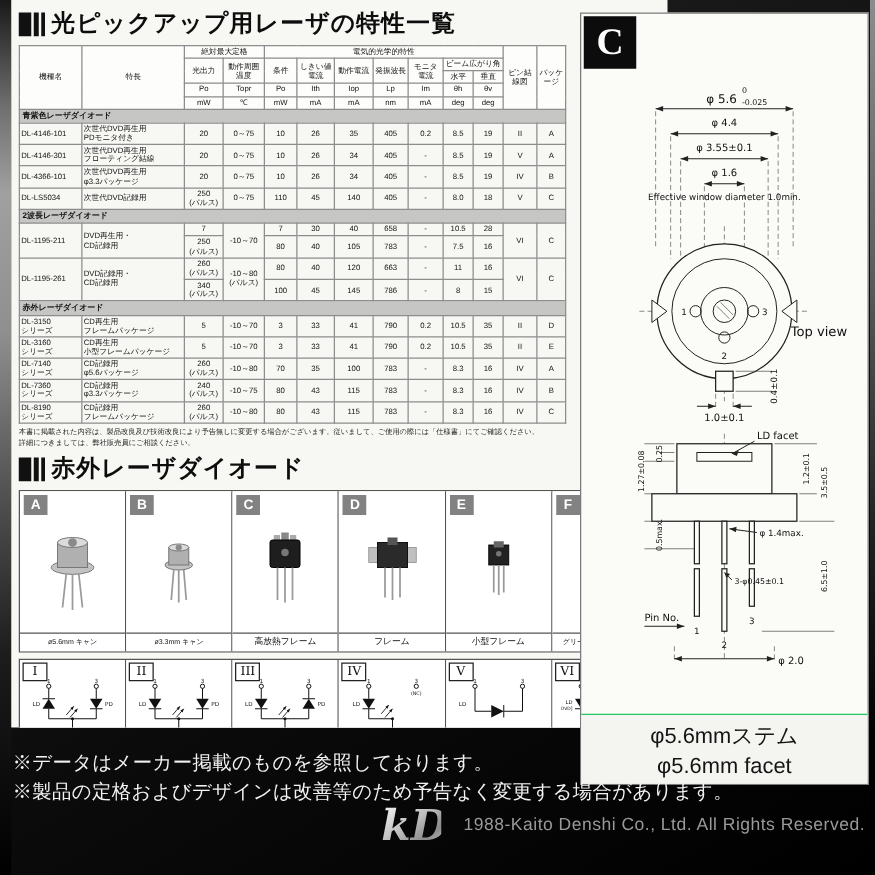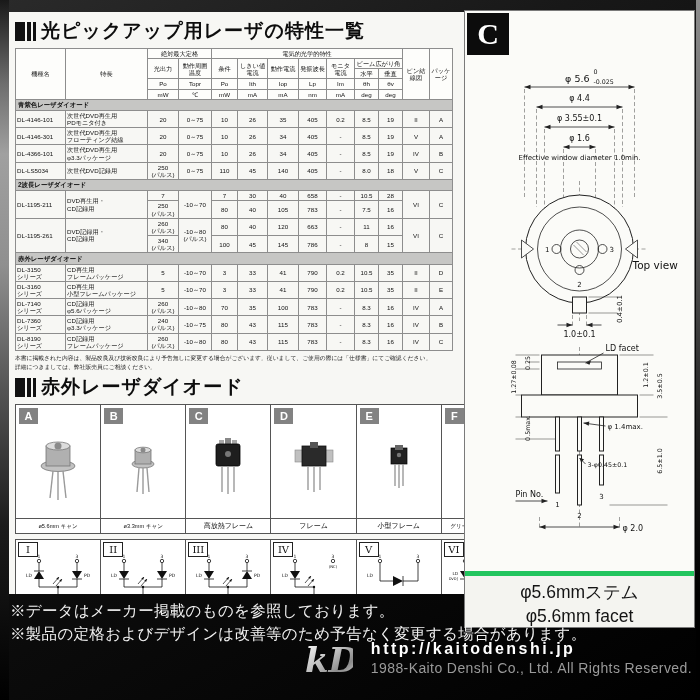--- a/index.html
+++ b/index.html
@@ -3,21 +3,21 @@
 <meta charset="utf-8">
 <style>
 *{margin:0;padding:0;box-sizing:border-box}
 html,body{width:700px;height:700px;background:#000;font-family:"Liberation Sans",sans-serif}
 .page{position:relative;width:700px;height:700px;overflow:hidden;
   background:linear-gradient(150deg,#2a2a2a 0%,#181818 30%,#0b0b0b 60%,#000 100%)}
 .edge-left{position:absolute;left:0;top:0;width:9px;height:100%;
   background:linear-gradient(180deg,#191919 0%,#6e6e6e 12%,#a0a0a0 22%,#8f8f8f 38%,#565656 55%,#1c1c1c 75%,#000 100%)}
 .edge-right{position:absolute;right:0;top:0;width:4px;height:100%;
   background:linear-gradient(180deg,#8c8c8c 0%,#5f5f5f 30%,#222 60%,#000 85%)}
-.panel-left{position:absolute;left:9px;top:12px;width:525px;height:582px;background:#f7f7f4;padding:4px 6px;overflow:hidden}
+.panel-left{position:absolute;left:9px;top:0;width:525px;height:582px;background:#f7f7f4;padding:4px 6px;overflow:hidden}
 .sec-title{display:flex;align-items:center;gap:5px;margin:2px 0 4px}
 .bars{display:flex;gap:2px;height:19px}
 .bars i{display:block;background:#111}
 .bars i:nth-child(1){width:10px}
 .bars i:nth-child(2),.bars i:nth-child(3){width:3.5px}
 .sec-title h1{font-size:19px;font-weight:bold;color:#0d0d0d;letter-spacing:1px;white-space:nowrap}
 table.spec{border-collapse:collapse;table-layout:fixed;width:437px}
 .spec th,.spec td{border:1px solid #8d8d8d;font-size:6.2px;font-weight:normal;text-align:center;padding:1px;line-height:1.15;color:#111;overflow:hidden}
 .spec thead th{background:#fdfdfb}
 .spec td.al{text-align:left}
@@ -37,21 +37,21 @@
 .pin-svg svg text{fill:#111;font-family:"DejaVu Sans",sans-serif}
 .panel-right{position:absolute;left:464px;top:10px;width:231px;height:618px;background:#fbfbf8;border:1px solid #7a7a7a}
 .c-label{position:absolute;top:2px;left:2px;width:42px;height:42px;background:#0c0c0c;color:#fff;font-family:"Liberation Serif",serif;font-size:30px;font-weight:bold;display:flex;align-items:center;justify-content:center}
 .draw{position:absolute;top:46px;left:4px}
 .draw .w{stroke:#222;stroke-width:0.8;fill:none}
 .draw .thin{stroke:#333;stroke-width:0.5;fill:none}
 .draw .dash{stroke:#444;stroke-width:0.5;stroke-dasharray:4 2.5;fill:none}
 .draw .part{fill:#fbfbf8;stroke:#222;stroke-width:1}
 .draw text{fill:#111;font-family:"DejaVu Sans",sans-serif}
 .t6{font-size:6.3px}.t7{font-size:7px}.t8{font-size:8px}.t9{font-size:9.5px}.t10{font-size:10.5px}
-.stem-caption{position:absolute;bottom:0;left:0;right:0;height:56px;border-top:5px solid #22c55e;text-align:center;padding-top:5px;font-size:17.5px;color:#141414;line-height:1.35;background:#f4f4f0}
+.stem-caption{position:absolute;bottom:0;left:0;right:0;height:56px;border-top:1px solid #22c55e;text-align:center;padding-top:5px;font-size:17.5px;color:#141414;line-height:1.35;background:#f4f4f0}
 .footer-notes{position:absolute;left:10px;top:599px;color:#f2f2f2;font-size:15.5px;line-height:1.5;letter-spacing:0.3px}
 .logo{position:absolute;right:8px;top:636px;display:flex;align-items:center;gap:18px}
 .logo-url{color:#fff;font-size:16px;font-weight:bold;letter-spacing:2.5px;white-space:nowrap}
 .logo-copy{color:#9a9a9a;font-size:14px;letter-spacing:0.4px;white-space:nowrap;margin-top:2px}
 </style>
 </head>
 <body>
 
 <div class="page">
   <div class="edge-left"></div>
@@ -733,17 +733,16 @@
         <linearGradient id="lg" x1="0" y1="0" x2="1" y2="1">
           <stop offset="0" stop-color="#fdfdfd"></stop>
             <stop offset="0.45" stop-color="#bdbdbd"></stop>
           <stop offset="0.7" stop-color="#8a8a8a"></stop>
             <stop offset="1" stop-color="#e8e8e8"></stop>
         </linearGradient>
       </defs>
       <text x="0" y="36" font-family="DejaVu Serif, serif" font-style="italic" font-weight="bold" font-size="34" fill="url(#lg)">kD</text>
     </svg>
     <div class="logo-text">
-      <div class="logo-url">http://kaitodenshi.jp</div>
       <div class="logo-copy">1988-Kaito Denshi Co., Ltd. All Rights Reserved.</div>
     </div>
   </div>
 </div>
 
 </body></html>

